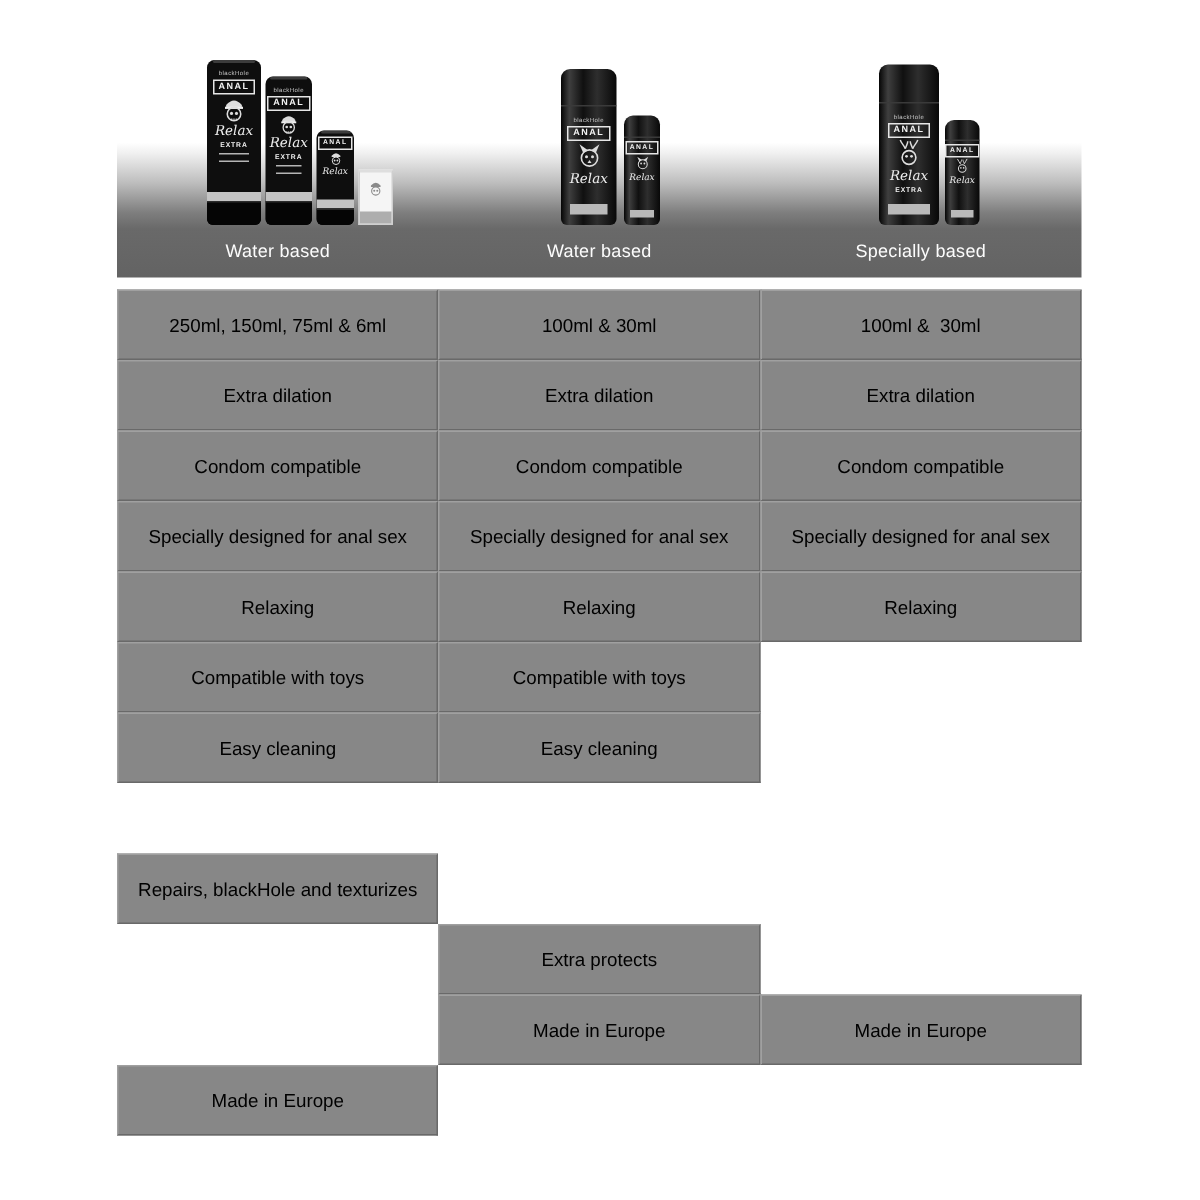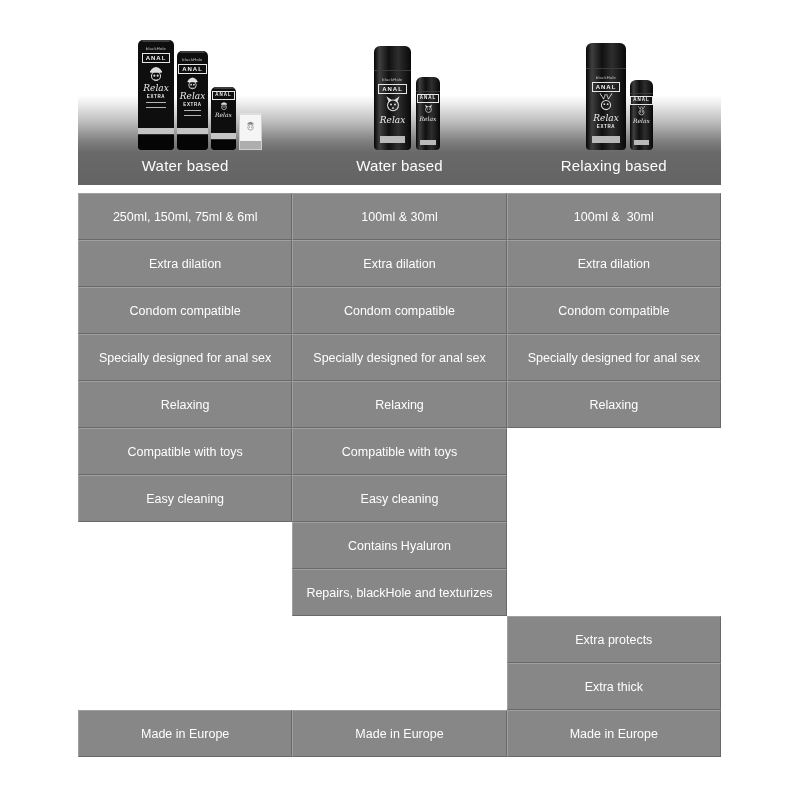--- a/index.html
+++ b/index.html
@@ -7,32 +7,32 @@
        font-family:"Liberation Sans",sans-serif;}
   .canvas{position:relative;width:800px;height:610px;background:#fff;}
 
   
   .band{position:absolute;left:78px;top:95px;width:643px;height:90px;
         background:linear-gradient(180deg,#ffffff 0%,#f0f0f0 8%,#bdbdbd 30%,
                    #7e7e7e 52%,#696969 64%,#636363 100%);}
   .headers{position:absolute;left:78px;top:95px;width:643px;height:90px;
            display:grid;grid-template-columns:repeat(3,1fr);align-items:end;
            justify-items:center;}
-  .header-label{color:#fcfcfc;font-size:15px;letter-spacing:.2px;
+  .header-label{color:#fcfcfc;font-size:12px;letter-spacing:.2px;
                 padding-bottom:11px;}
 
   
   .grid{position:absolute;left:78px;top:193px;width:643px;
         display:grid;grid-template-columns:repeat(3,1fr);
         grid-template-rows:repeat(12,47px);}
   .cell{box-sizing:border-box;}
   .cell.filled{background:var(--cell-bg,#878787);
         border-top:1.5px solid #a0a0a0;border-left:1.5px solid #a0a0a0;
         border-right:1.5px solid #696969;border-bottom:1.5px solid #696969;
-        color:#ffffff;font-size:12.5px;display:flex;align-items:center;
+        color:#000000;font-size:12.5px;display:flex;align-items:center;
         justify-content:center;text-align:center;padding:0 8px;}
 
   
   .products-group{position:absolute;display:flex;align-items:flex-end;z-index:2;}
   #group1{left:138px;top:40px;height:110px;gap:3px;}
   #group2{left:374px;top:46px;height:104px;gap:5px;}
   #group3{left:586px;top:43px;height:107px;gap:4px;}
 
   .tube,.bottle{position:relative;display:flex;flex-direction:column;
         align-items:center;overflow:hidden;}
@@ -200,21 +200,21 @@
         <circle cx="14" cy="14" r="1.2" fill="#dcdcdc"></circle>
       </svg>
       <div class="script">Relax</div>
       <div class="graybar"></div>
     </div>
   </div>
 
   <div class="headers">
     <div class="header-label">Water based</div>
     <div class="header-label">Water based</div>
-    <div class="header-label">Relaxing based</div>
+    <div class="header-label">Specially based</div>
   </div>
 
   <div class="grid" id="grid">
       <div class="cell filled">250ml, 150ml, 75ml &amp; 6ml</div>
       <div class="cell filled">100ml &amp; 30ml</div>
       <div class="cell filled">100ml &amp;&nbsp; 30ml</div>
       <div class="cell filled">Extra dilation</div>
       <div class="cell filled">Extra dilation</div>
       <div class="cell filled">Extra dilation</div>
       <div class="cell filled">Condom compatible</div>
@@ -226,29 +226,27 @@
       <div class="cell filled">Relaxing</div>
       <div class="cell filled">Relaxing</div>
       <div class="cell filled">Relaxing</div>
       <div class="cell filled">Compatible with toys</div>
       <div class="cell filled">Compatible with toys</div>
       <div class="cell"></div>
       <div class="cell filled">Easy cleaning</div>
       <div class="cell filled">Easy cleaning</div>
       <div class="cell"></div>
       <div class="cell"></div>
-      <div class="cell filled">Contains Hyaluron</div>
       <div class="cell"></div>
       <div class="cell"></div>
       <div class="cell filled">Repairs, blackHole and texturizes</div>
       <div class="cell"></div>
       <div class="cell"></div>
       <div class="cell"></div>
       <div class="cell filled">Extra protects</div>
       <div class="cell"></div>
       <div class="cell"></div>
-      <div class="cell filled">Extra thick</div>
       <div class="cell filled">Made in Europe</div>
       <div class="cell filled">Made in Europe</div>
       <div class="cell filled">Made in Europe</div>
     </div>
 
 </div>
 
 </body></html>

